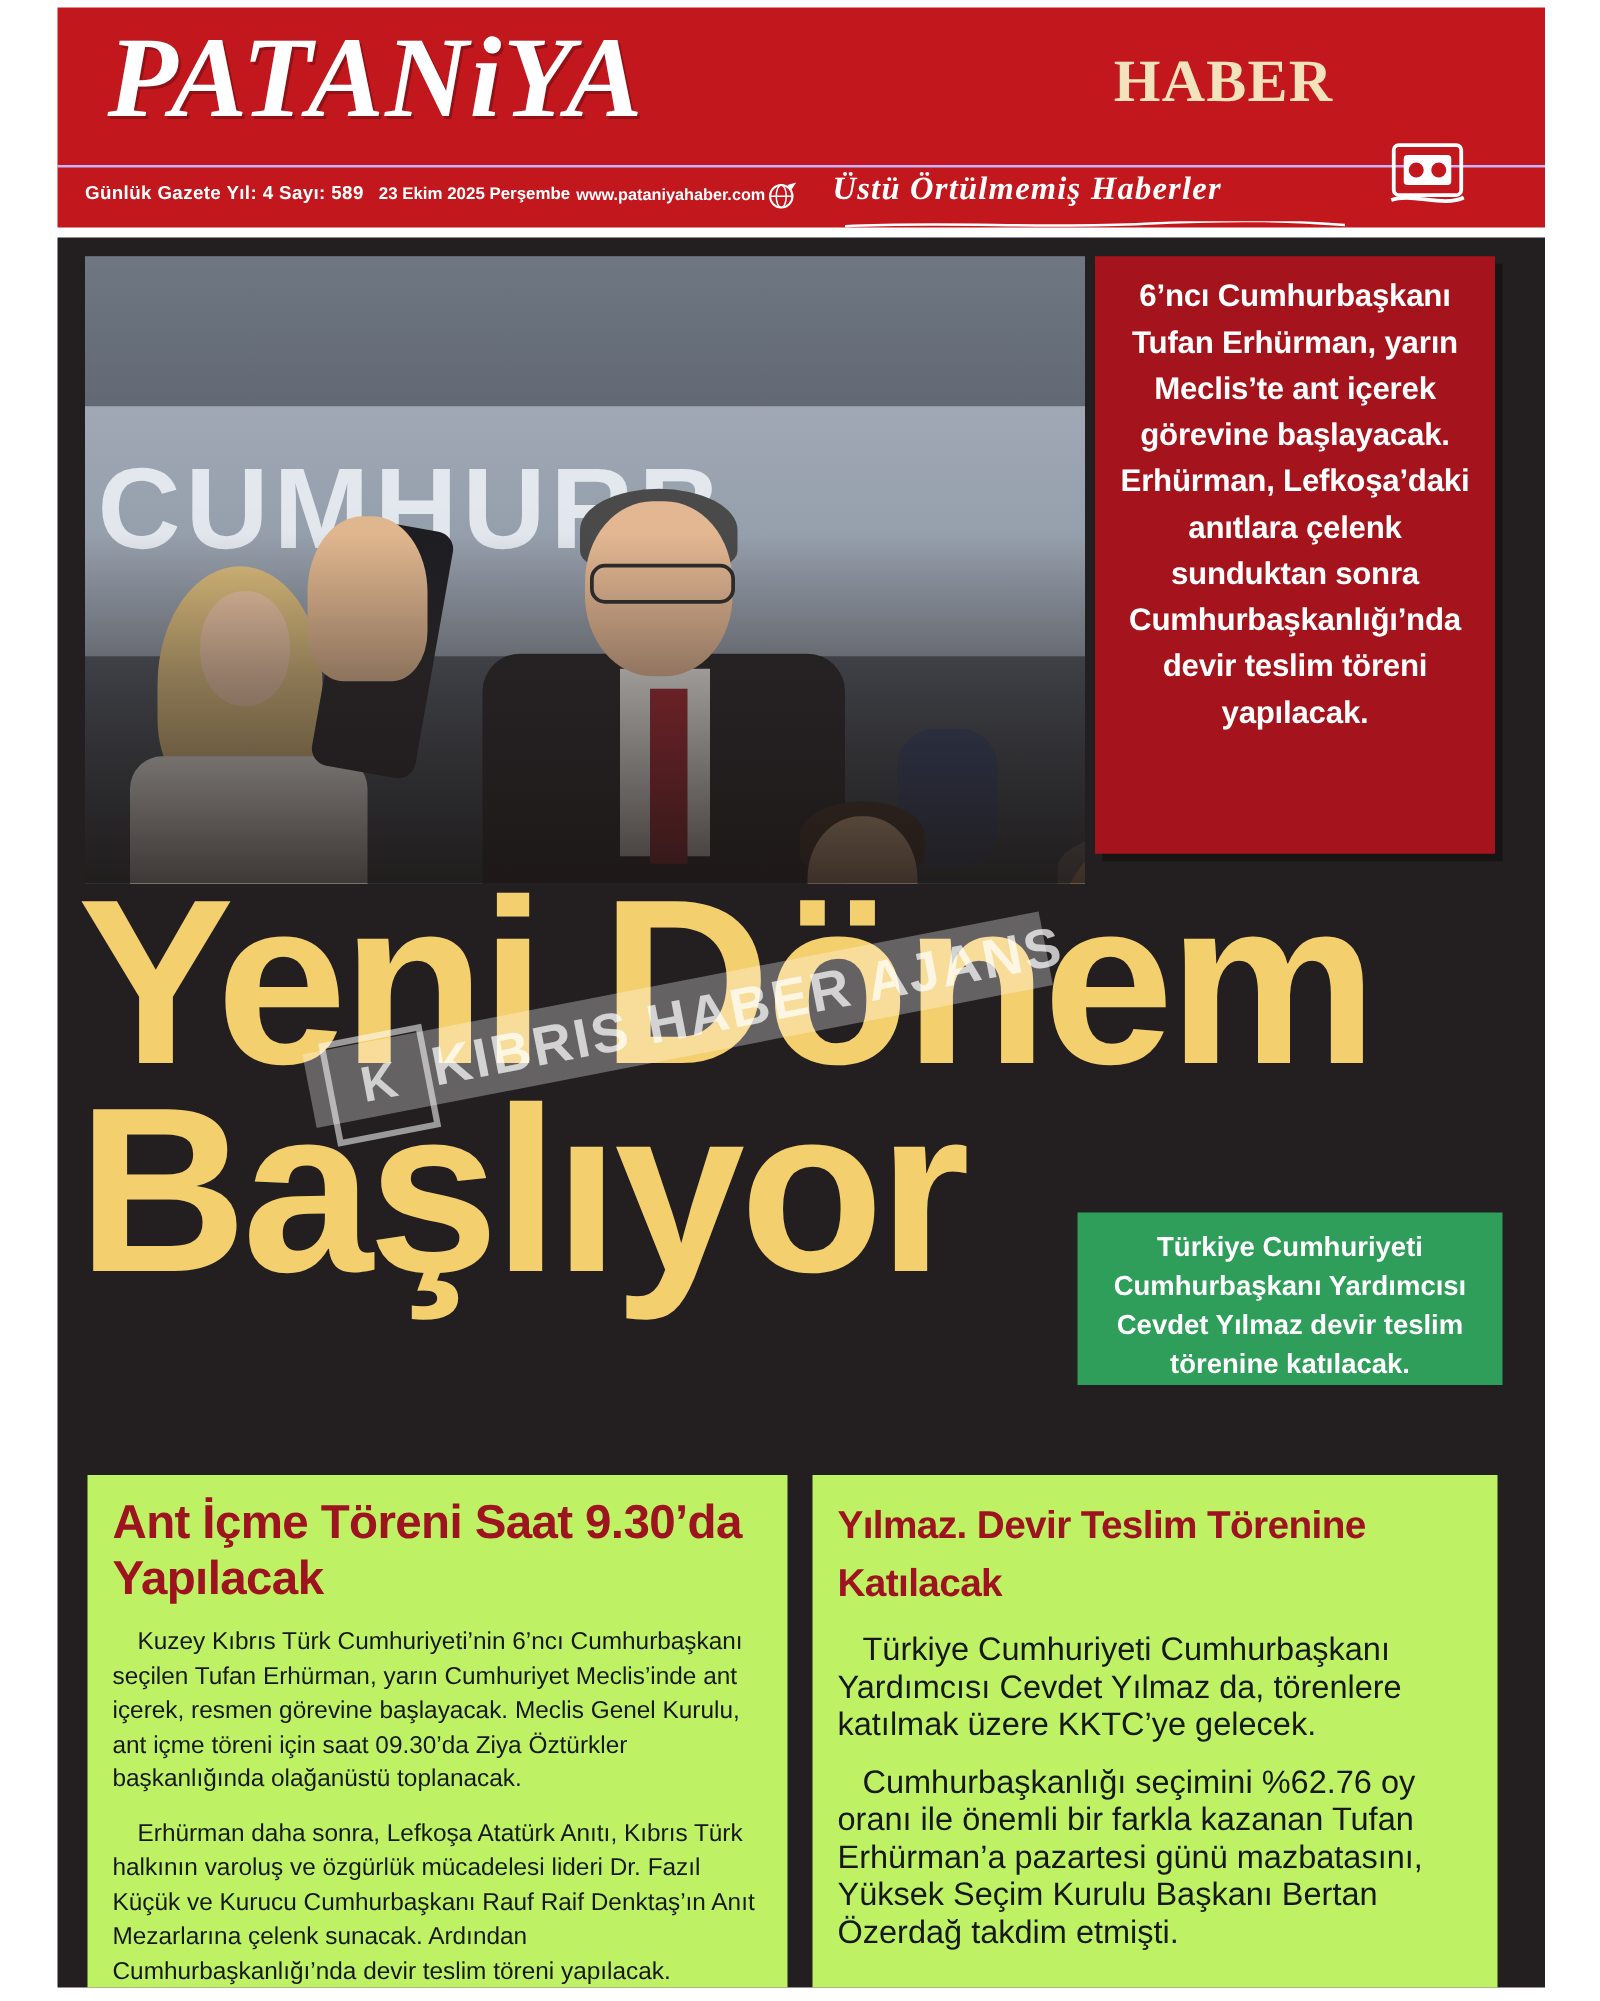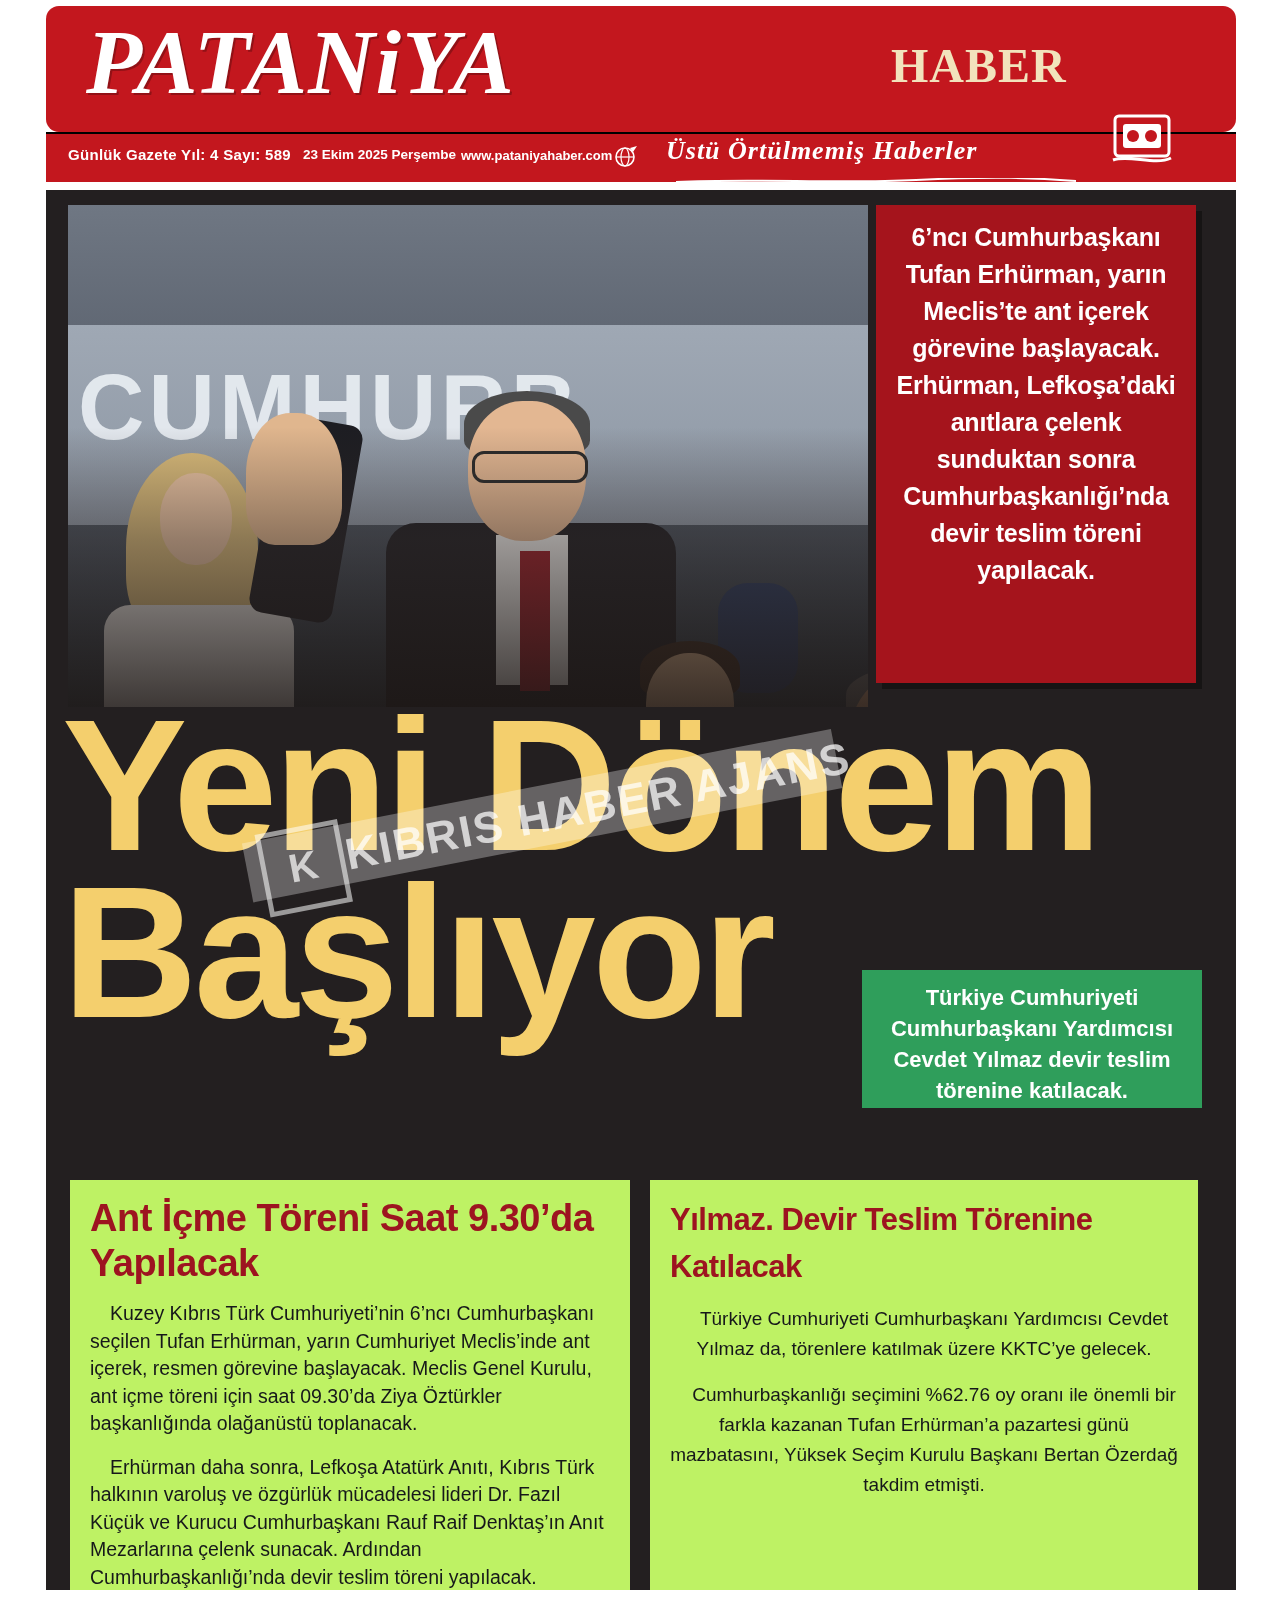--- a/index.html
+++ b/index.html
@@ -21,21 +21,20 @@
   }
 
   
   .masthead {
     position: absolute;
     left: 46px;
     top: 6px;
     width: 1190px;
     height: 126px;
     background: #c3171e;
-    border-radius: 13px;
   }
   .masthead-inner {
     position: relative;
     width: 100%;
     height: 100%;
   }
   .logo-main {
     position: absolute;
     left: 40px;
     top: 4px;
@@ -61,21 +60,21 @@
   }
 
   
   .infobar {
     position: absolute;
     left: 46px;
     top: 132px;
     width: 1190px;
     height: 48px;
     background: #c3171e;
-    border-top: 2px solid #000000;
+    border-top: 2px solid #c4b5fd;
   }
   .infobar-left {
     position: absolute;
     left: 22px;
     top: 12px;
     font-size: 15px;
     font-weight: bold;
     color: #ffffff;
     letter-spacing: 0.3px;
   }
@@ -431,23 +430,22 @@
     line-height: 47px;
   }
   .article p {
     margin: 0 0 16px 0;
     color: #16181a;
     font-size: 19.5px;
     line-height: 27.5px;
     text-indent: 20px;
   }
   .article-right p {
-    font-size: 19px;
+    font-size: 26px;
     line-height: 30px;
-    text-align: center;
   }
 </style>
 </head>
 <body>
 
 <div class="page">
 
   <div class="masthead">
     <div class="masthead-inner">
       <div class="logo-main">PATANiYA</div>

